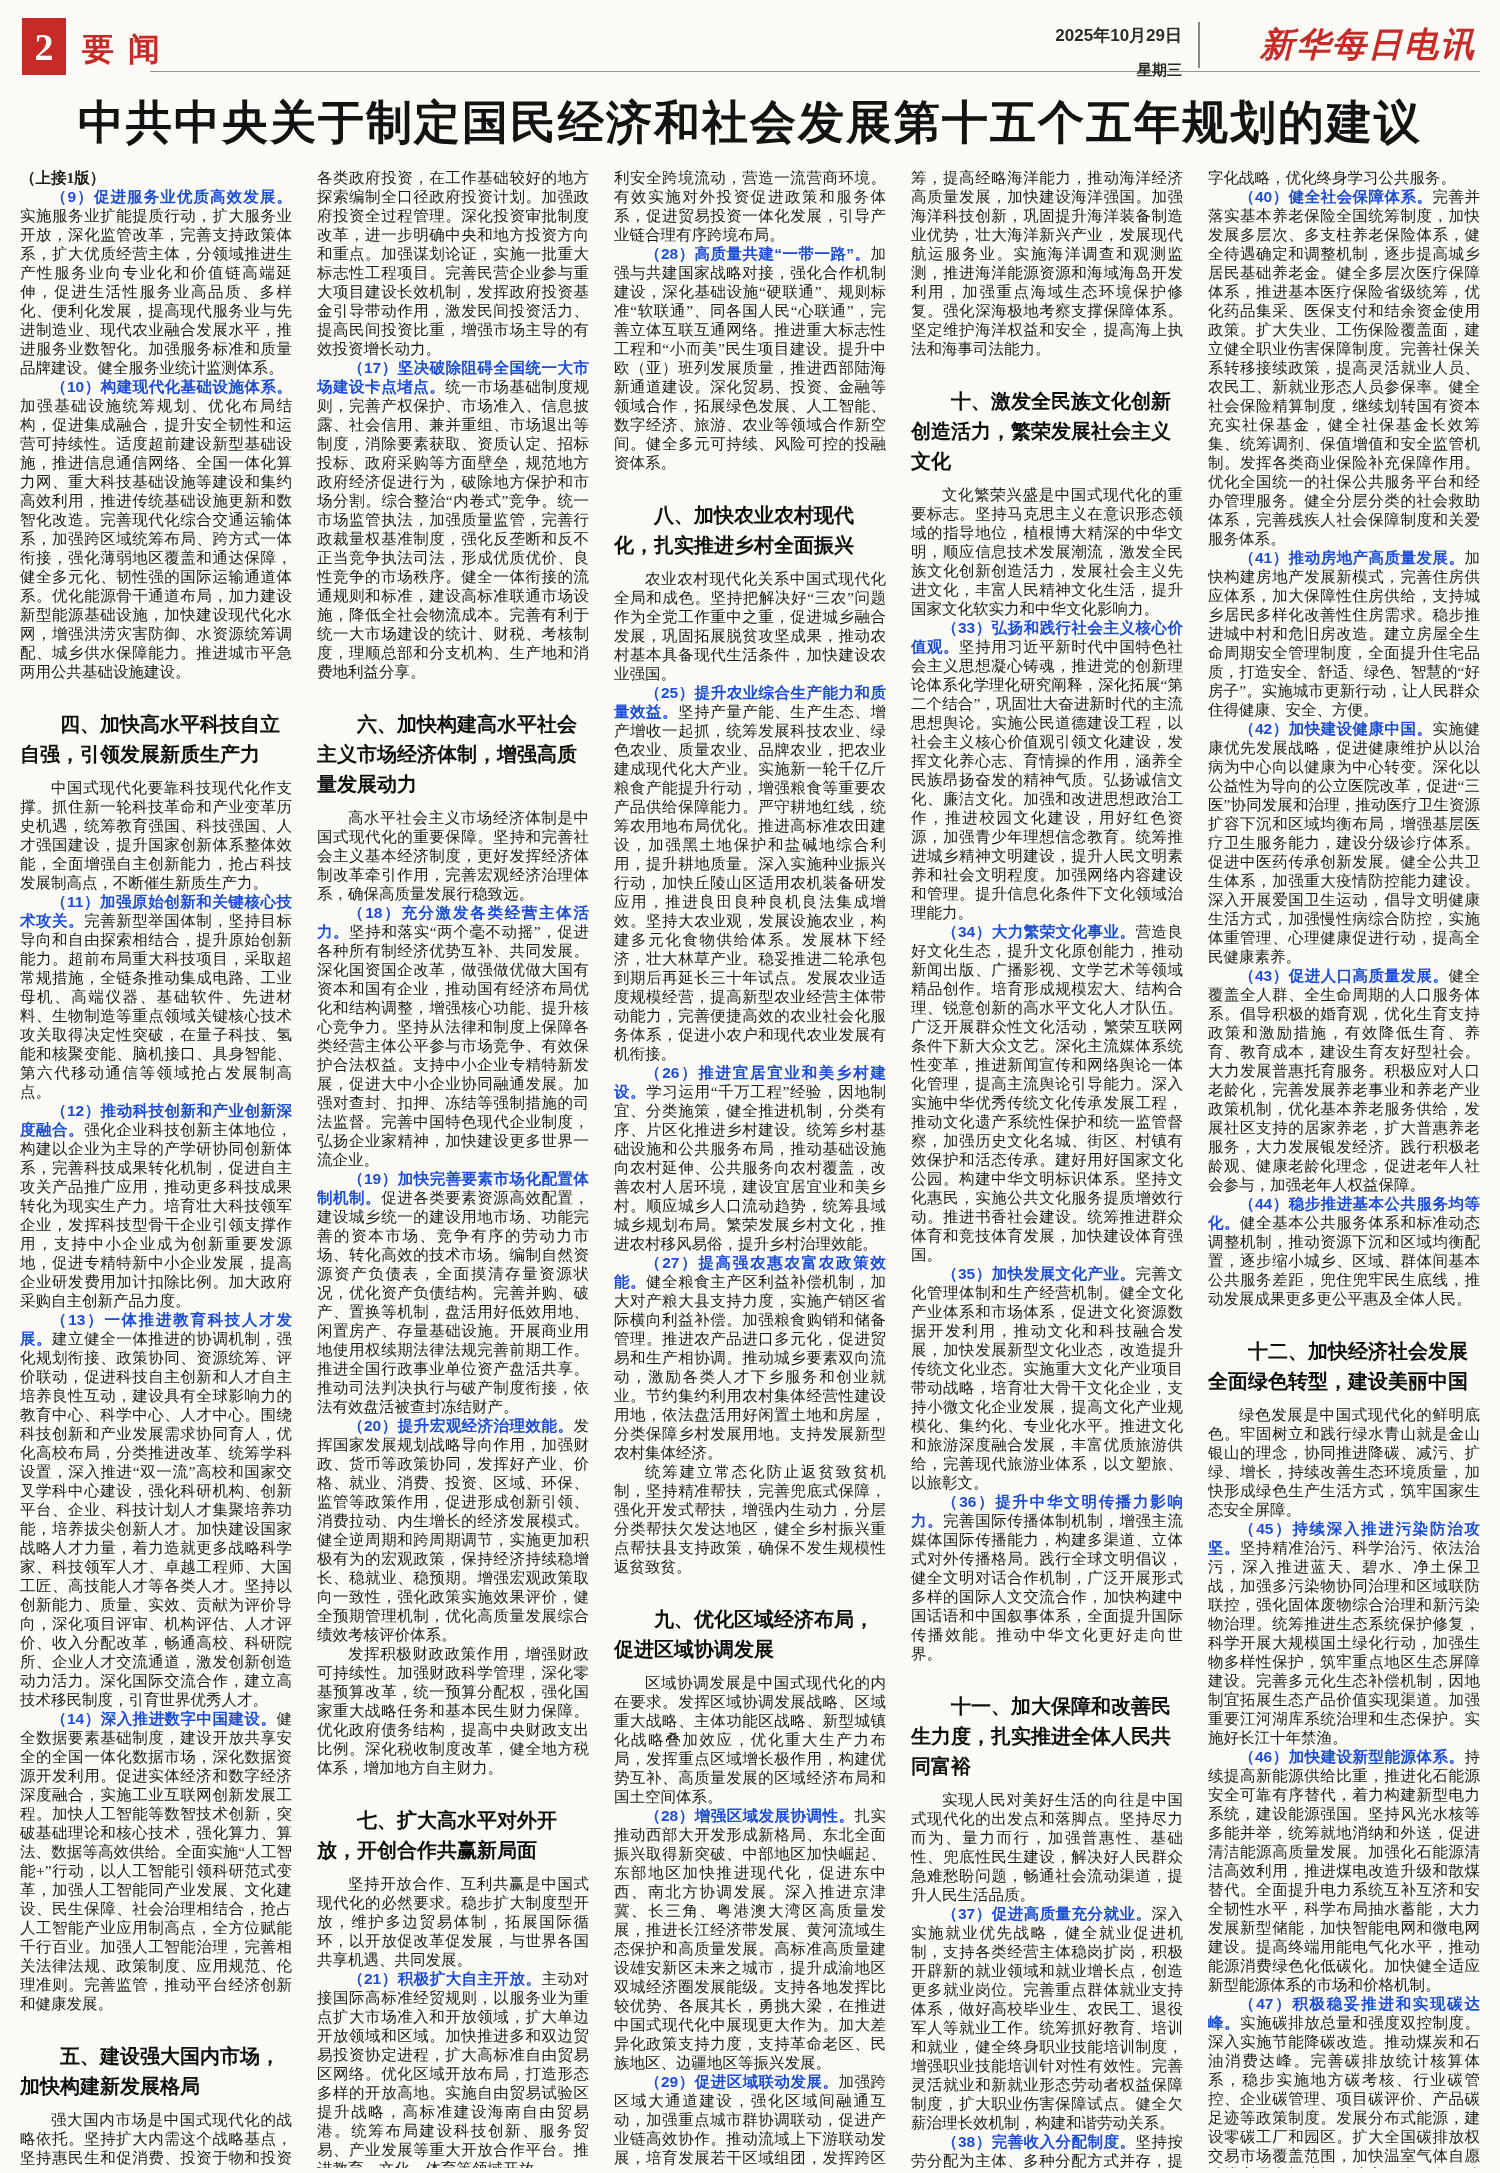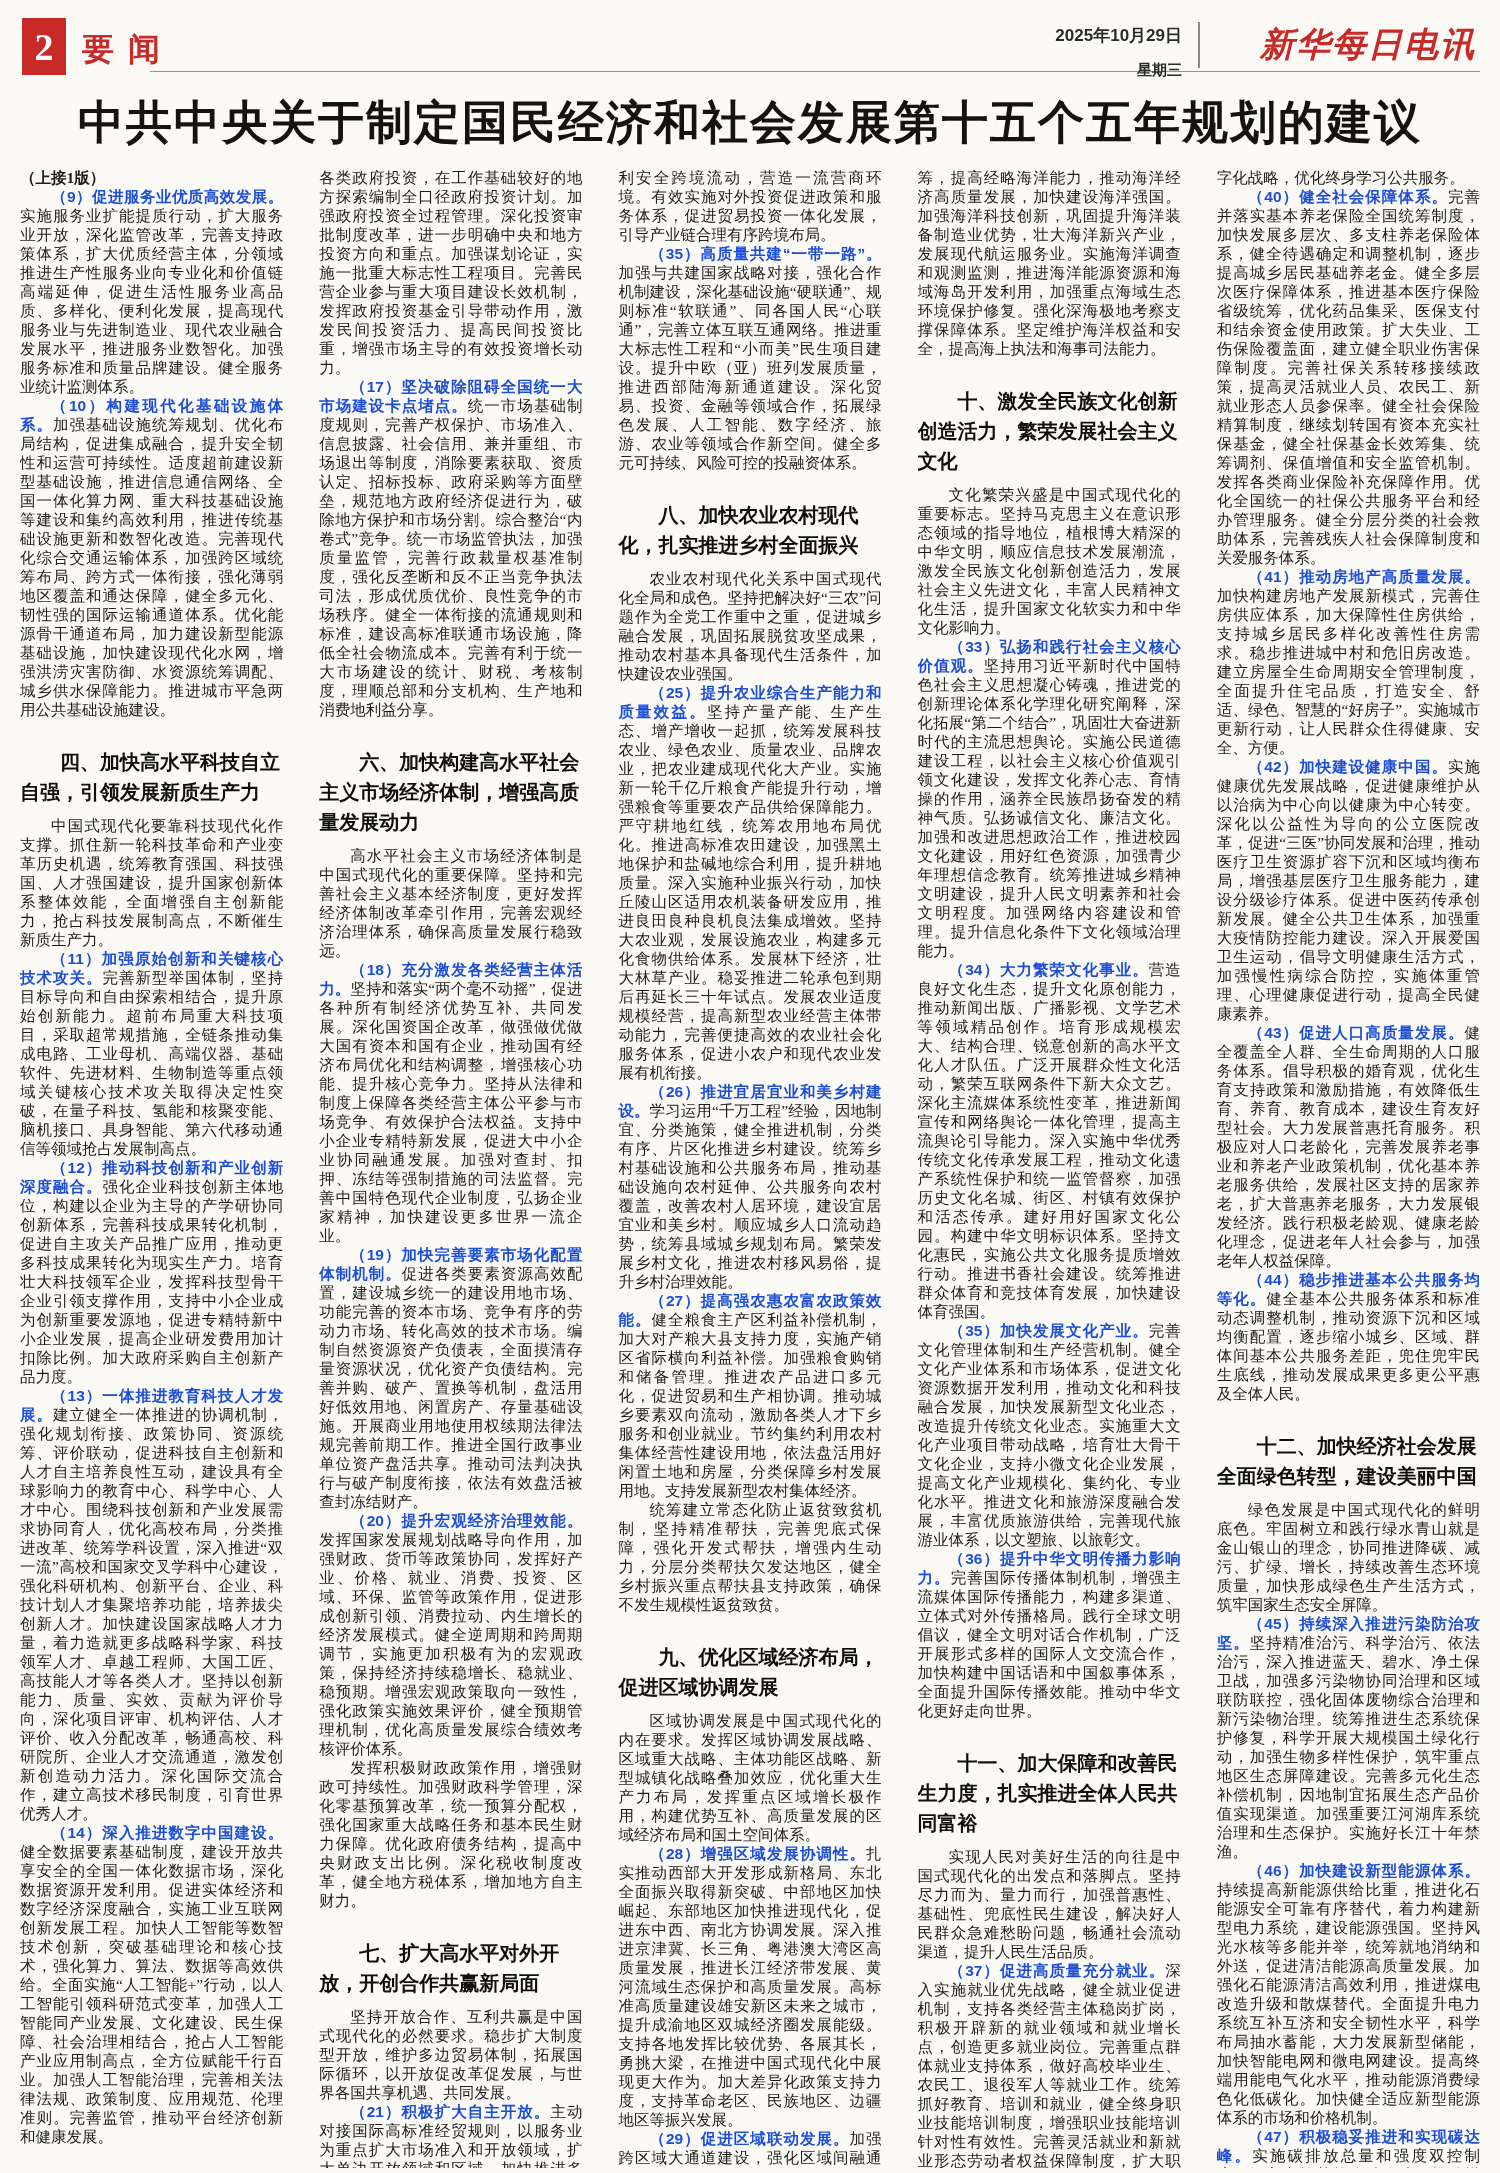--- a/index.html
+++ b/index.html
@@ -17,21 +17,21 @@
         font-family:"Liberation Sans","DejaVu Sans",sans-serif;color:#2a2a28;}
   .dateblock .d1{font-size:17px;font-weight:bold;}
   .dateblock .d2{font-size:15px;font-weight:bold;margin-top:14px;}
   .vdiv{position:absolute;right:300px;top:22px;width:2px;height:46px;background:#8a8884;}
   .masthead{position:absolute;right:24px;top:22px;font-size:34px;font-weight:800;letter-spacing:2px;
         font-family:"Liberation Serif","DejaVu Serif",serif;font-style:italic;}
   
   .headline{margin:14px 20px 12px;text-align:center;font-size:46px;line-height:1.25;font-weight:900;
         letter-spacing:2px;color:#141311;font-family:"Liberation Serif","DejaVu Serif",serif;}
   
-  .columns{display:flex;gap:36px;padding:4px 20px 0;}
+  .columns{display:flex;gap:25px;padding:4px 20px 0;}
   .col{width:278px;height:2000px;overflow:hidden;text-align:justify;}
   .col p{margin:0;font-size:15.5px;line-height:19px;word-break:break-all;}
   .col p.ind{text-indent:2em;}
   .col p.note{font-weight:bold;}
   .lead{font-family:"Liberation Sans","DejaVu Sans",sans-serif;font-weight:bold;color:#1d4ed8;}
   h2.sec{margin:28px 0 9px;font-size:20px;line-height:30px;font-weight:bold;color:#100f0e;text-indent:2em;
         font-family:"Liberation Sans","DejaVu Sans",sans-serif;text-align:left;word-break:break-all;}
 </style>
 </head>
 <body>
@@ -75,21 +75,21 @@
         <p class="body ind"><b class="lead">（18）充分激发各类经营主体活力。</b><span>坚持和落实“两个毫不动摇”，促进各种所有制经济优势互补、共同发展。深化国资国企改革，做强做优做大国有资本和国有企业，推动国有经济布局优化和结构调整，增强核心功能、提升核心竞争力。坚持从法律和制度上保障各类经营主体公平参与市场竞争、有效保护合法权益。支持中小企业专精特新发展，促进大中小企业协同融通发展。加强对查封、扣押、冻结等强制措施的司法监督。完善中国特色现代企业制度，弘扬企业家精神，加快建设更多世界一流企业。</span></p>
         <p class="body ind"><b class="lead">（19）加快完善要素市场化配置体制机制。</b><span>促进各类要素资源高效配置，建设城乡统一的建设用地市场、功能完善的资本市场、竞争有序的劳动力市场、转化高效的技术市场。编制自然资源资产负债表，全面摸清存量资源状况，优化资产负债结构。完善并购、破产、置换等机制，盘活用好低效用地、闲置房产、存量基础设施。开展商业用地使用权续期法律法规完善前期工作。推进全国行政事业单位资产盘活共享。推动司法判决执行与破产制度衔接，依法有效盘活被查封冻结财产。</span></p>
         <p class="body ind"><b class="lead">（20）提升宏观经济治理效能。</b><span>发挥国家发展规划战略导向作用，加强财政、货币等政策协同，发挥好产业、价格、就业、消费、投资、区域、环保、监管等政策作用，促进形成创新引领、消费拉动、内生增长的经济发展模式。健全逆周期和跨周期调节，实施更加积极有为的宏观政策，保持经济持续稳增长、稳就业、稳预期。增强宏观政策取向一致性，强化政策实施效果评价，健全预期管理机制，优化高质量发展综合绩效考核评价体系。</span></p>
         <p class="body ind"><span>发挥积极财政政策作用，增强财政可持续性。加强财政科学管理，深化零基预算改革，统一预算分配权，强化国家重大战略任务和基本民生财力保障。优化政府债务结构，提高中央财政支出比例。深化税收制度改革，健全地方税体系，增加地方自主财力。</span></p>
         <h2 class="sec">七、扩大高水平对外开放，开创合作共赢新局面</h2>
         <p class="body ind"><span>坚持开放合作、互利共赢是中国式现代化的必然要求。稳步扩大制度型开放，维护多边贸易体制，拓展国际循环，以开放促改革促发展，与世界各国共享机遇、共同发展。</span></p>
         <p class="body ind"><b class="lead">（21）积极扩大自主开放。</b><span>主动对接国际高标准经贸规则，以服务业为重点扩大市场准入和开放领域，扩大单边开放领域和区域。加快推进多和双边贸易投资协定进程，扩大高标准自由贸易区网络。优化区域开放布局，打造形态多样的开放高地。实施自由贸易试验区提升战略，高标准建设海南自由贸易港。统筹布局建设科技创新、服务贸易、产业发展等重大开放合作平台。推进教育、文化、体育等领域开放。</span></p>
       </div>
       <div class="col">
         <p class="body"><span>利安全跨境流动，营造一流营商环境。有效实施对外投资促进政策和服务体系，促进贸易投资一体化发展，引导产业链合理有序跨境布局。</span></p>
-        <p class="body ind"><b class="lead">（35）高质量共建“一带一路”。</b><span>加强与共建国家战略对接，强化合作机制建设，深化基础设施“硬联通”、规则标准“软联通”、同各国人民“心联通”，完善立体互联互通网络。推进重大标志性工程和“小而美”民生项目建设。提升中欧（亚）班列发展质量，推进西部陆海新通道建设。深化贸易、投资、金融等领域合作，拓展绿色发展、人工智能、数字经济、旅游、农业等领域合作新空间。健全多元可持续、风险可控的投融资体系。</span></p>
+        <p class="body ind"><b class="lead">（28）高质量共建“一带一路”。</b><span>加强与共建国家战略对接，强化合作机制建设，深化基础设施“硬联通”、规则标准“软联通”、同各国人民“心联通”，完善立体互联互通网络。推进重大标志性工程和“小而美”民生项目建设。提升中欧（亚）班列发展质量，推进西部陆海新通道建设。深化贸易、投资、金融等领域合作，拓展绿色发展、人工智能、数字经济、旅游、农业等领域合作新空间。健全多元可持续、风险可控的投融资体系。</span></p>
         <h2 class="sec">八、加快农业农村现代化，扎实推进乡村全面振兴</h2>
         <p class="body ind"><span>农业农村现代化关系中国式现代化全局和成色。坚持把解决好“三农”问题作为全党工作重中之重，促进城乡融合发展，巩固拓展脱贫攻坚成果，推动农村基本具备现代生活条件，加快建设农业强国。</span></p>
         <p class="body ind"><b class="lead">（25）提升农业综合生产能力和质量效益。</b><span>坚持产量产能、生产生态、增产增收一起抓，统筹发展科技农业、绿色农业、质量农业、品牌农业，把农业建成现代化大产业。实施新一轮千亿斤粮食产能提升行动，增强粮食等重要农产品供给保障能力。严守耕地红线，统筹农用地布局优化。推进高标准农田建设，加强黑土地保护和盐碱地综合利用，提升耕地质量。深入实施种业振兴行动，加快丘陵山区适用农机装备研发应用，推进良田良种良机良法集成增效。坚持大农业观，发展设施农业，构建多元化食物供给体系。发展林下经济，壮大林草产业。稳妥推进二轮承包到期后再延长三十年试点。发展农业适度规模经营，提高新型农业经营主体带动能力，完善便捷高效的农业社会化服务体系，促进小农户和现代农业发展有机衔接。</span></p>
         <p class="body ind"><b class="lead">（26）推进宜居宜业和美乡村建设。</b><span>学习运用“千万工程”经验，因地制宜、分类施策，健全推进机制，分类有序、片区化推进乡村建设。统筹乡村基础设施和公共服务布局，推动基础设施向农村延伸、公共服务向农村覆盖，改善农村人居环境，建设宜居宜业和美乡村。顺应城乡人口流动趋势，统筹县域城乡规划布局。繁荣发展乡村文化，推进农村移风易俗，提升乡村治理效能。</span></p>
         <p class="body ind"><b class="lead">（27）提高强农惠农富农政策效能。</b><span>健全粮食主产区利益补偿机制，加大对产粮大县支持力度，实施产销区省际横向利益补偿。加强粮食购销和储备管理。推进农产品进口多元化，促进贸易和生产相协调。推动城乡要素双向流动，激励各类人才下乡服务和创业就业。节约集约利用农村集体经营性建设用地，依法盘活用好闲置土地和房屋，分类保障乡村发展用地。支持发展新型农村集体经济。</span></p>
         <p class="body ind"><span>统筹建立常态化防止返贫致贫机制，坚持精准帮扶，完善兜底式保障，强化开发式帮扶，增强内生动力，分层分类帮扶欠发达地区，健全乡村振兴重点帮扶县支持政策，确保不发生规模性返贫致贫。</span></p>
         <h2 class="sec">九、优化区域经济布局，促进区域协调发展</h2>
         <p class="body ind"><span>区域协调发展是中国式现代化的内在要求。发挥区域协调发展战略、区域重大战略、主体功能区战略、新型城镇化战略叠加效应，优化重大生产力布局，发挥重点区域增长极作用，构建优势互补、高质量发展的区域经济布局和国土空间体系。</span></p>
         <p class="body ind"><b class="lead">（28）增强区域发展协调性。</b><span>扎实推动西部大开发形成新格局、东北全面振兴取得新突破、中部地区加快崛起、东部地区加快推进现代化，促进东中西、南北方协调发展。深入推进京津冀、长三角、粤港澳大湾区高质量发展，推进长江经济带发展、黄河流域生态保护和高质量发展。高标准高质量建设雄安新区未来之城市，提升成渝地区双城经济圈发展能级。支持各地发挥比较优势、各展其长，勇挑大梁，在推进中国式现代化中展现更大作为。加大差异化政策支持力度，支持革命老区、民族地区、边疆地区等振兴发展。</span></p>
         <p class="body ind"><b class="lead">（29）促进区域联动发展。</b><span>加强跨区域大通道建设，强化区域间融通互动，加强重点城市群协调联动，促进产业链高效协作。推动流域上下游联动发展，培育发展若干区域组团，发挥跨区域联结型地区支撑带动作用和枢纽协作，健全区域间规划衔接、利益共享机制，拓展流域经济等发展空间。</span></p>

